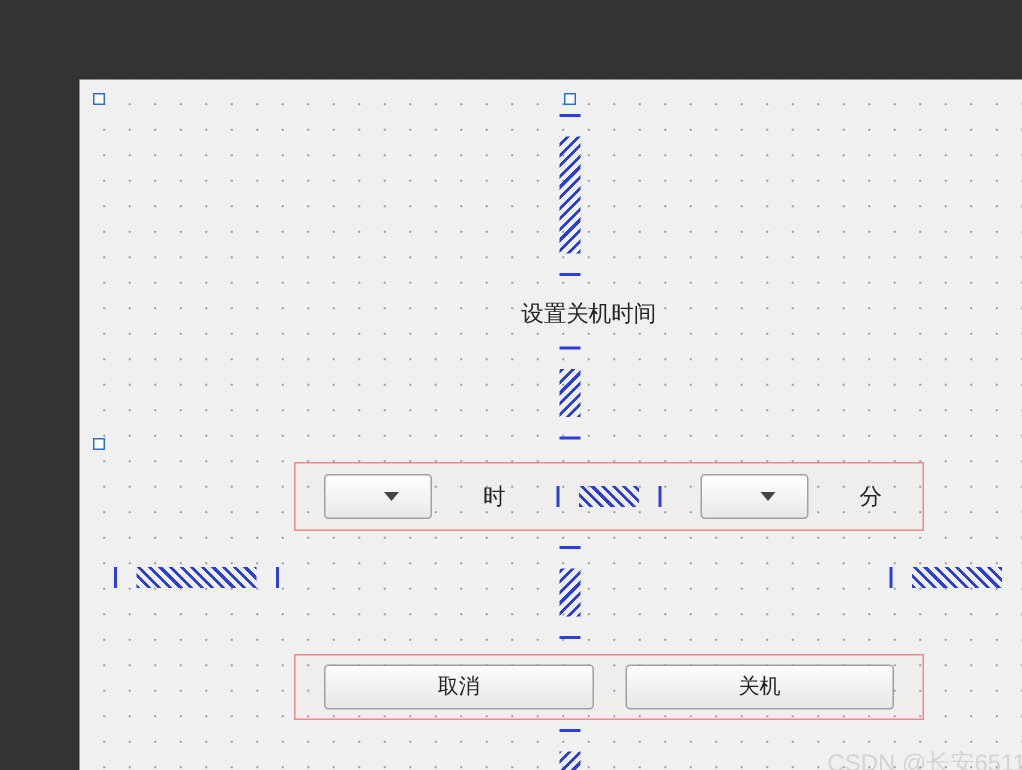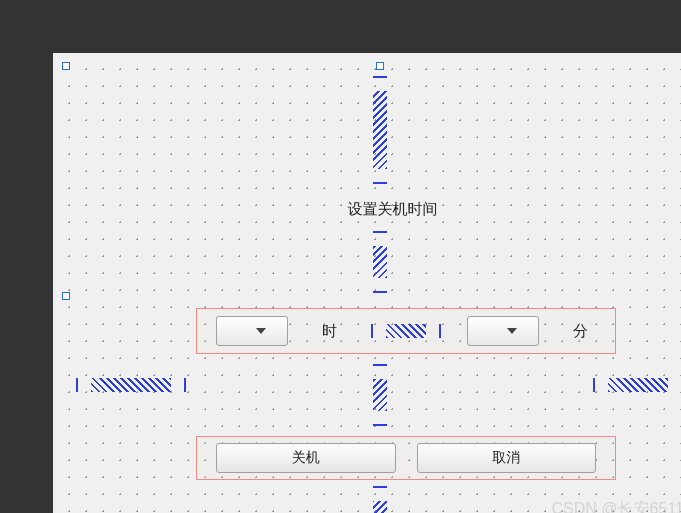--- a/index.html
+++ b/index.html
@@ -236,22 +236,22 @@
       </div>
     <div class="combo">
       <span></span>
       <div class="arrow"></div>
     </div>
     <div class="unit">分</div>
   </div>
 
   <div class="row-widget action-row">
     <div class="btn">
+      <span>取消</span>
+    </div>
+    <div class="btn">
       <span>关机</span>
     </div>
-    <div class="btn">
-      <span>取消</span>
-    </div>
   </div>
 
 </div>
 
 <div class="watermark">CSDN @长安6511</div>
 
 </body></html>

